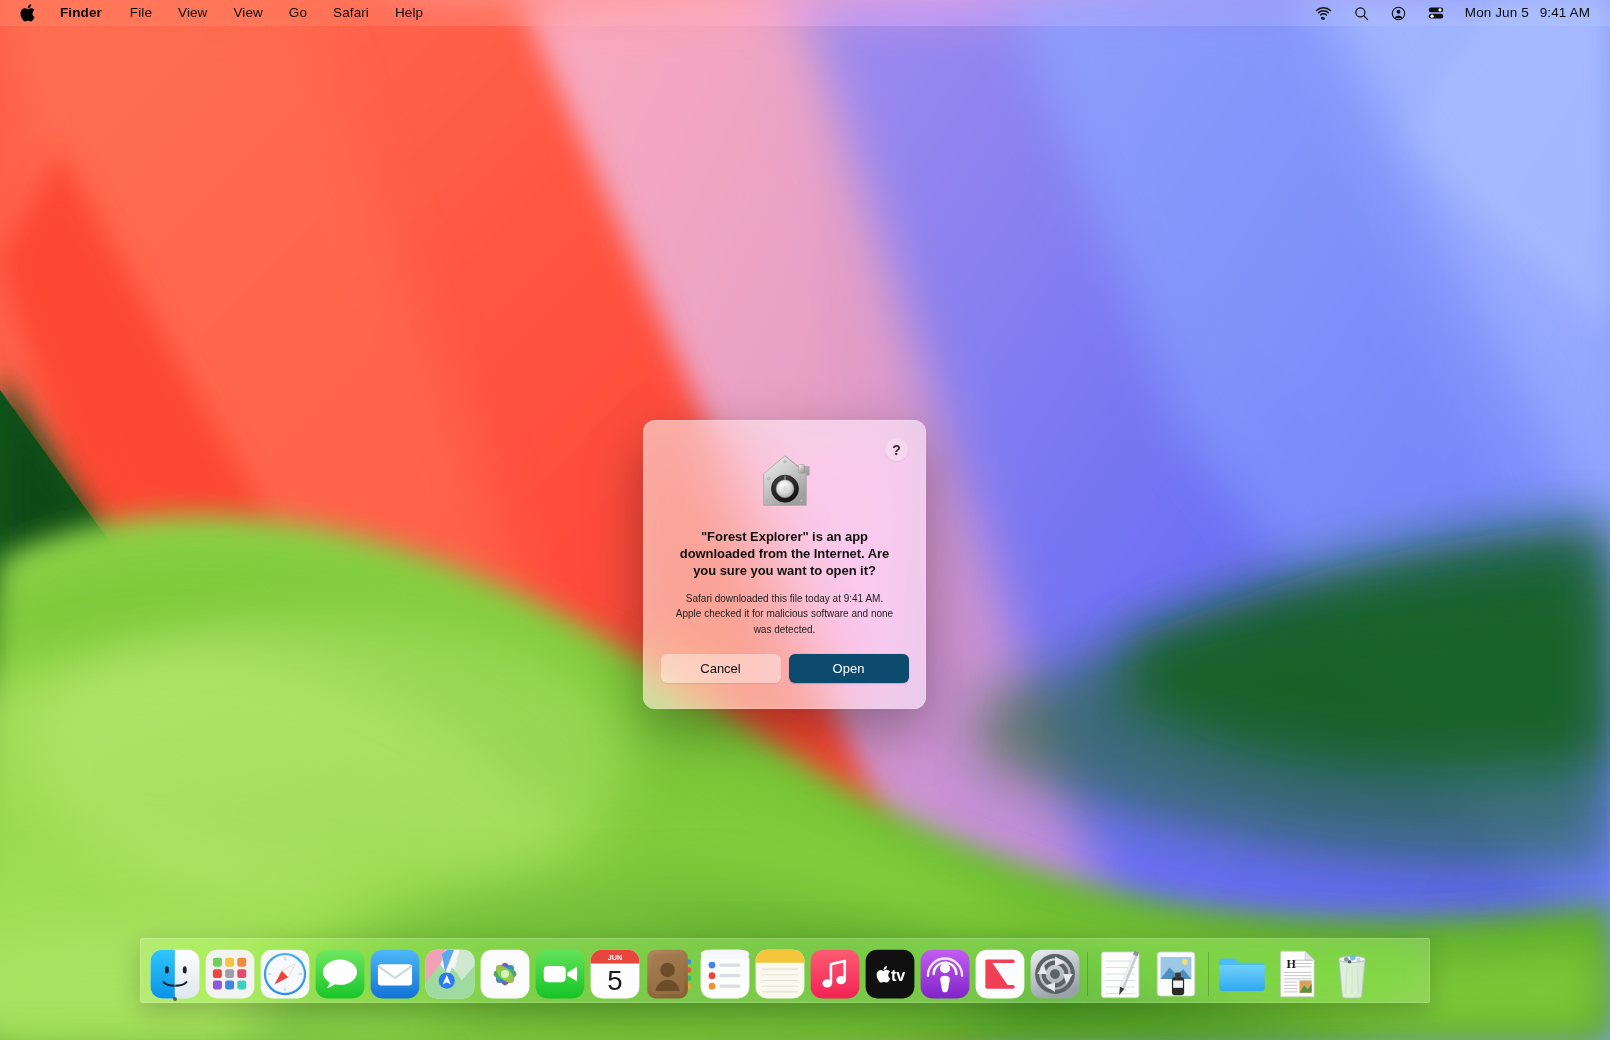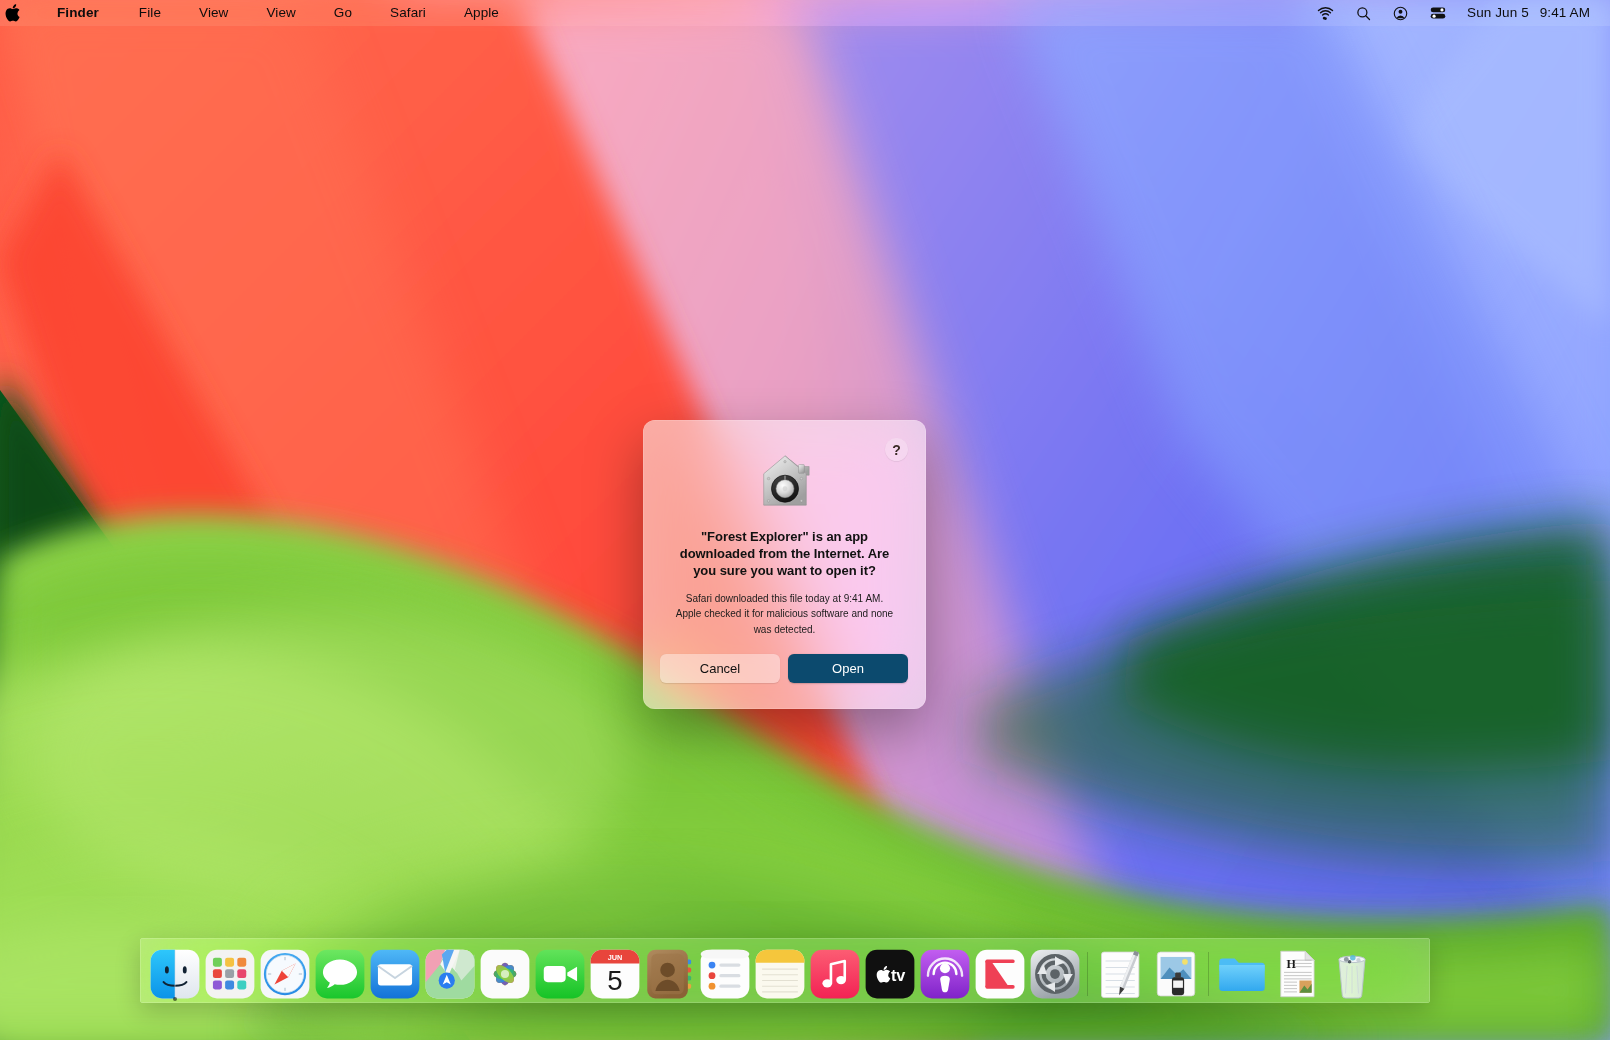--- a/index.html
+++ b/index.html
@@ -16,21 +16,21 @@
   
   #menubar {
     position:absolute; top:0; left:0; width:1610px; height:26px;
     display:flex; align-items:center;
     backdrop-filter: blur(22px) saturate(150%);
     -webkit-backdrop-filter: blur(22px) saturate(150%);
     background: rgba(255,255,255,0.13);
     z-index:40;
     font-size:13.5px; color:#0d0d0d;
   }
-  #menubar .mb-left { display:flex; align-items:center; gap:16px; }
+  #menubar .mb-left { display:flex; align-items:center; padding-left:15px; gap:4px; }
   #menubar .mb-right { margin-left:auto; display:flex; align-items:center; padding-right:14px; gap:0; }
   .mb-item { padding:0 11px; line-height:26px; height:26px; white-space:nowrap; cursor:default; letter-spacing:0.1px;}
   .mb-item.app { font-weight:bold; padding-left:9px; padding-right:13px;}
   .apple-logo { padding:0 12px 0 5px; display:flex; align-items:center; height:26px; }
   .mb-status { padding:0 11px; display:flex; align-items:center; height:26px; }
   .mb-clock { padding:0 6px 0 10px; line-height:26px; white-space:nowrap; letter-spacing:0.1px;}
   .mb-date { padding-right:1px; }
 
   
   #dialog {
@@ -57,21 +57,21 @@
   .dlg-title {
     margin-top:18px; width:231px; text-align:center;
     font-size:13px; font-weight:bold; line-height:17.2px; color:#111;
     letter-spacing:-0.05px;
   }
   .dlg-body {
     margin-top:11px; width:220px; text-align:center;
     font-size:10px; line-height:15.6px; color:#1c1c1c;
   }
   .dlg-buttons {
-    margin-top:17px; display:flex; gap:8px; width:249px; 
+    margin-top:17px; display:flex; gap:8px; width:249px; justify-content:center;
   }
   .btn {
     width:120px; height:29px; border-radius:6px;
     font-size:13px; display:flex; align-items:center; justify-content:center;
     cursor:default; border:none;
     font-family:"Liberation Sans", sans-serif;
   }
   .btn-cancel { background: rgba(255,255,255,0.40); color:#101010; box-shadow:0 0.5px 1px rgba(0,0,0,0.10); }
   .btn-open { background:#0c4a6e; color:#fff; box-shadow:0 0.5px 1.5px rgba(0,0,0,0.18); }
 
@@ -212,21 +212,21 @@
         <path fill="#000" d="M142 106c0-26 21-38 22-39-12-18-31-20-37-20-16-2-31 9-39 9s-20-9-33-9c-17 0-32 10-41 25-17 30-4 75 13 99 8 12 18 25 31 25 12-1 17-8 32-8s19 8 32 8 22-12 30-24c9-14 13-27 13-28-1 0-25-9-25-38z"></path>
         <path fill="#000" d="M117 32c7-8 11-19 10-30-10 0-22 6-29 15-6 7-12 19-10 30 11 1 22-6 29-15z"></path>
       </svg>
     </span>
     <span class="mb-item app">Finder</span>
     <span class="mb-item">File</span>
     <span class="mb-item">View</span>
     <span class="mb-item">View</span>
     <span class="mb-item">Go</span>
     <span class="mb-item">Safari</span>
-    <span class="mb-item">Apple</span>
+    <span class="mb-item">Help</span>
   </div>
 
   <div class="mb-right">
     <span class="mb-status">
       <svg width="17" height="13" viewBox="0 0 24 18" xmlns="http://www.w3.org/2000/svg">
         <path d="M12 15.6a1.9 1.9 0 1 0 0 .01z" fill="#111"></path>
         <path d="M12 14.2a1.9 1.9 0 1 1 0 3.8 1.9 1.9 0 0 1 0-3.8z" fill="#111"></path>
         <path d="M7.9 11.1a6.2 6.2 0 0 1 8.2 0" stroke="#111" stroke-width="2" fill="none" stroke-linecap="round"></path>
         <path d="M5 7.9a10.4 10.4 0 0 1 14 0" stroke="#111" stroke-width="2" fill="none" stroke-linecap="round"></path>
         <path d="M2.1 4.7a14.6 14.6 0 0 1 19.8 0" stroke="#111" stroke-width="2" fill="none" stroke-linecap="round"></path>
@@ -246,21 +246,21 @@
       </svg>
     </span>
     <span class="mb-status">
       <svg width="16" height="14" viewBox="0 0 22 18" xmlns="http://www.w3.org/2000/svg">
         <rect x="1" y="1.5" width="20" height="6.6" rx="3.3" fill="#111"></rect>
         <circle cx="16.5" cy="4.8" r="2.2" fill="#fff"></circle>
         <rect x="1" y="10" width="20" height="6.6" rx="3.3" fill="#111"></rect>
         <circle cx="5.6" cy="13.3" r="2.2" fill="#fff"></circle>
       </svg>
     </span>
-    <span class="mb-clock mb-date">Sun Jun 5</span>
+    <span class="mb-clock mb-date">Mon Jun 5</span>
     <span class="mb-clock">9:41 AM</span>
   </div>
 </div>
 
 <div id="help-btn">?</div>
 
 <div id="dialog">
 
   <div class="dlg-icon">
     <svg viewBox="0 0 120 120" xmlns="http://www.w3.org/2000/svg">

